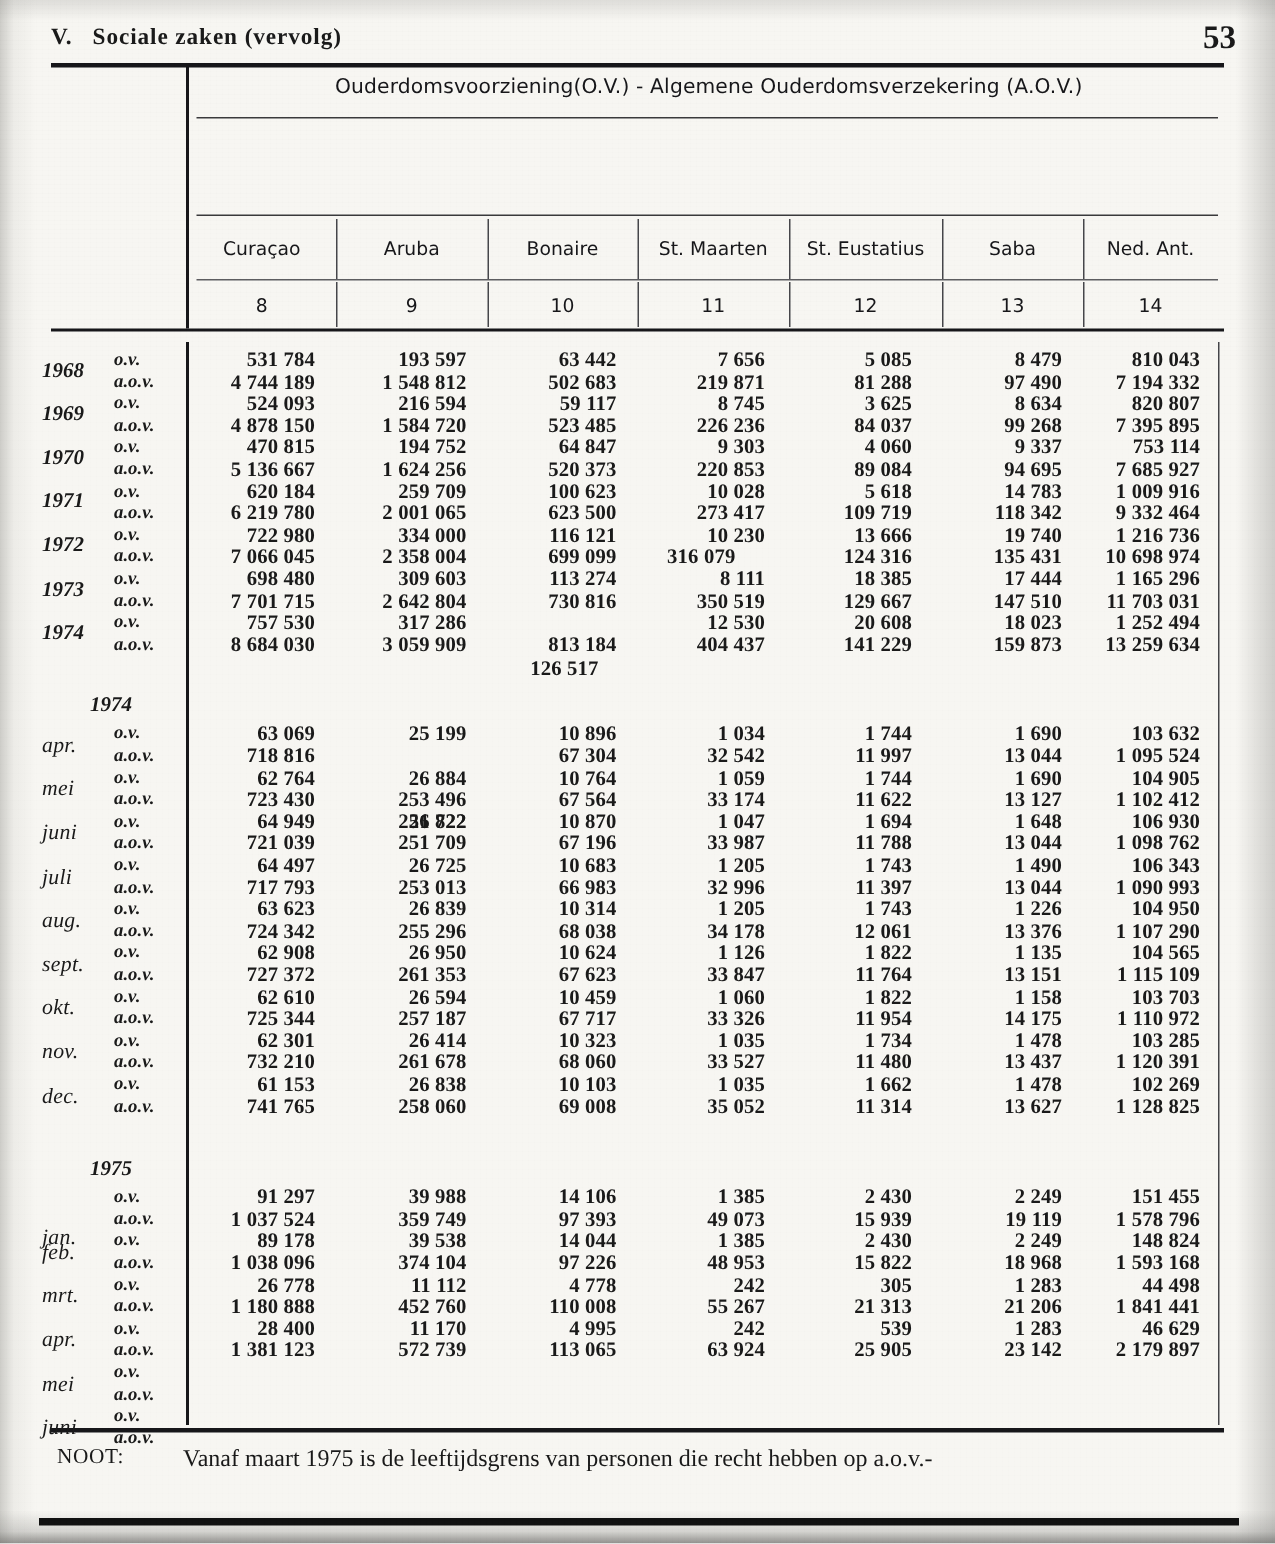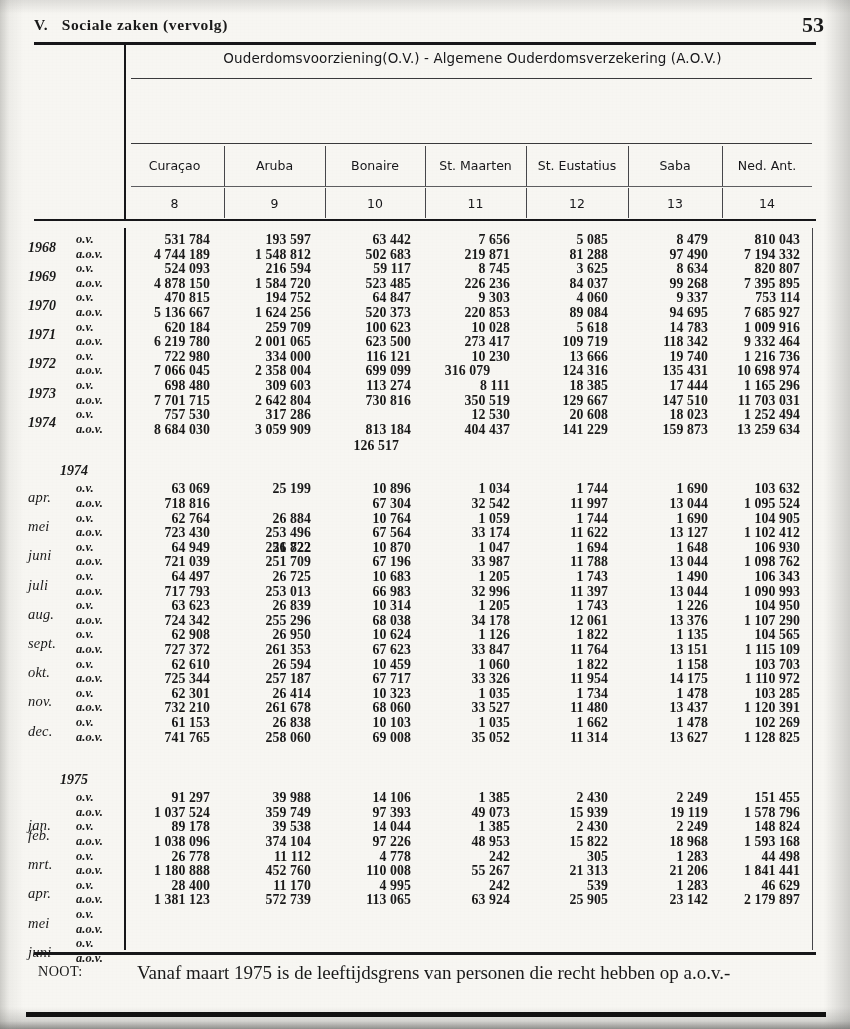--- a/index.html
+++ b/index.html
@@ -152,23 +152,22 @@
     white-space: nowrap;
     letter-spacing: .1px;
   }
 
   
   .noot {
     position: absolute;
     left: 122px;
     top: 963px;
     width: 690px;
-    font-size: 19px;
+    font-size: 16px;
     line-height: 19px;
-    margin-left: 15px;
   }
   .noot-tag {
     position: absolute;
     left: 38px;
     top: 963px;
     font-size: 14.2px;
     letter-spacing: .4px;
   }
 </style>
 </head>

